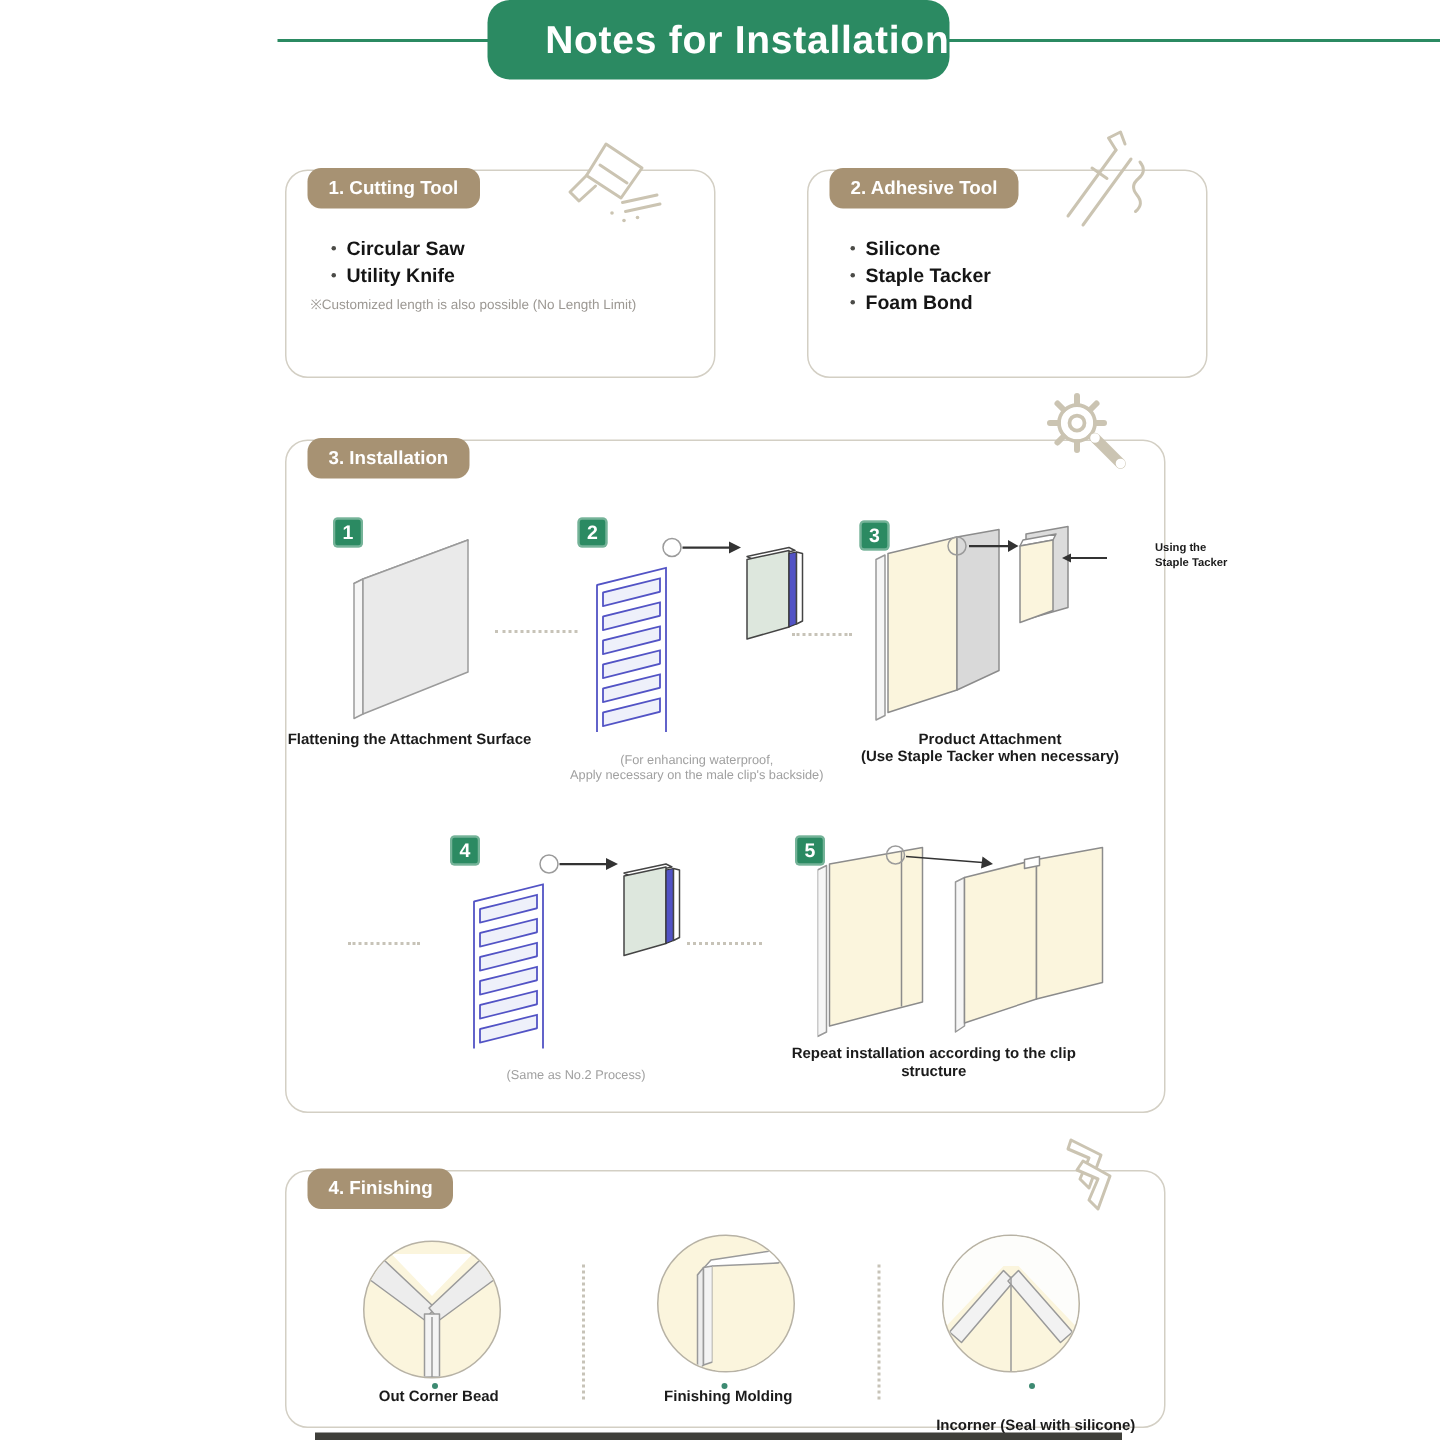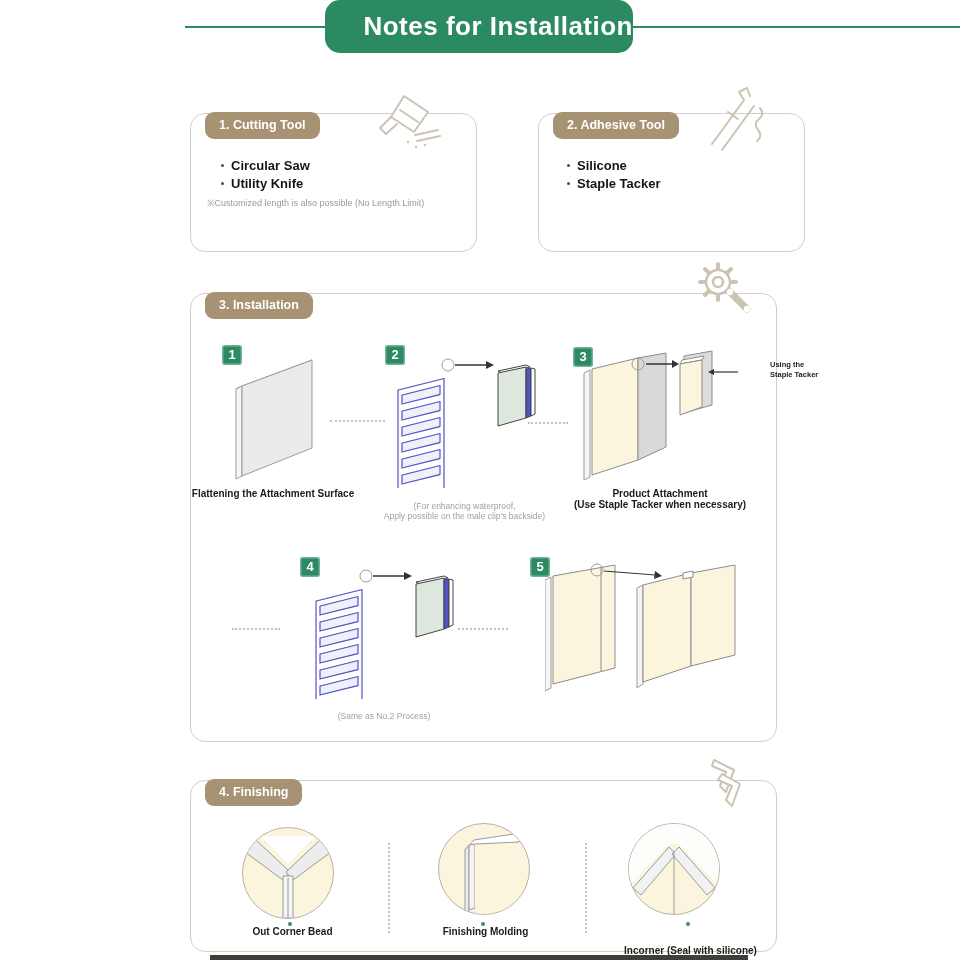--- a/index.html
+++ b/index.html
@@ -88,20 +88,24 @@
   <div class="box" id="box-adhesive">
     <div class="sec-label">2. Adhesive Tool</div>
     <div class="tool-list">
       <div class="tool-item">
           <span class="dot"></span>
           <span>Silicone</span>
         </div>
       <div class="tool-item">
           <span class="dot"></span>
           <span>Staple Tacker</span>
+        </div>
+      <div class="tool-item">
+          <span class="dot"></span>
+          <span>Foam Bond</span>
         </div>
     </div>
   </div>
 
   <svg class="art" style="left:698px;top:86px;" width="72" height="66" viewBox="0 0 72 66" fill="none" stroke="#cbc4b2" stroke-width="2" stroke-linejoin="round" stroke-linecap="round">
     <path d="M14,58 L46,14"></path>
     <path d="M24,64 L56,20"></path>
     <path d="M46,14 L41,6 L49,2 L52,10"></path>
     <path d="M30,26 L40,33"></path>
     <path d="M62,22 q5,6 -1,11 q-6,5 -1,11 q5,6 -1,11"></path>
@@ -197,26 +201,27 @@
     <path d="M138,13 L148,11 L148,17 L138,19 Z" fill="#ffffff" stroke="#8c8c8c" stroke-width="1"></path>
   </svg>
 
   <div class="hdots" style="left:330px;top:420px;width:55px;"></div>
   <div class="hdots" style="left:528px;top:422px;width:40px;"></div>
   <div class="hdots" style="left:232px;top:628px;width:48px;"></div>
   <div class="hdots" style="left:458px;top:628px;width:50px;"></div>
 
   <div class="cap" style="left:188px;top:488px;width:170px;">Flattening the Attachment Surface</div>
   <div class="subcap" style="left:372px;top:501px;width:185px;">(For enhancing waterproof,</div>
-  <div class="subcap" style="left:372px;top:511px;width:185px;">Apply possible on the male clip's backside)</div>
+  <div class="subcap" style="left:372px;top:511px;width:185px;">Apply necessary on the male clip's backside)</div>
   <div class="cap" style="left:565px;top:488px;width:190px;">Product Attachment</div>
   <div class="cap" style="left:560px;top:499px;width:200px;">(Use Staple Tacker when necessary)</div>
   <div class="annotation" style="left:722px;top:360px;width:50px;">Using the</div>
   <div class="annotation" style="left:722px;top:370px;width:50px;">Staple Tacker</div>
   <div class="subcap" style="left:278px;top:711px;width:212px;">(Same as No.2 Process)</div>
+  <div class="cap" style="left:505px;top:697px;width:235px;">Repeat installation according to the clip structure</div>
 
   <div class="box" id="box-finishing">
     <div class="sec-label">4. Finishing</div>
   </div>
 
   <svg class="art" style="left:700px;top:756px;" width="56" height="55" viewBox="0 0 56 55" fill="none" stroke="#cbc4b2" stroke-width="2" stroke-linejoin="round">
     <path d="M14,4 L34,14 L26,36 L20,30 L26,16 L12,10 Z" fill="#fff"></path>
     <path d="M22,18 L40,28 L32,50 L26,44 L32,30 L18,24 Z" fill="#fff"></path>
   </svg>
 

